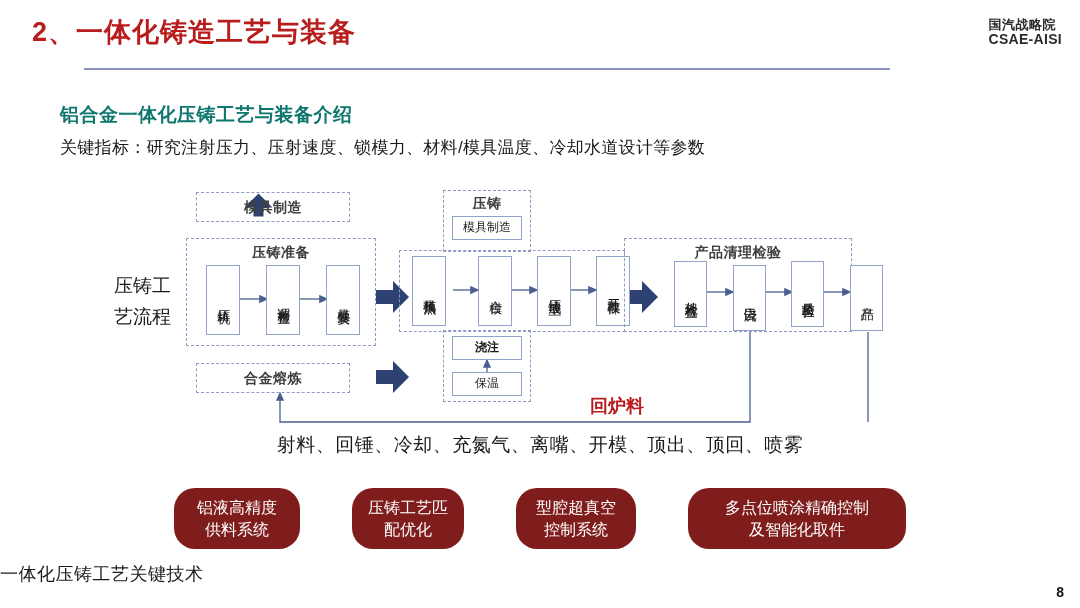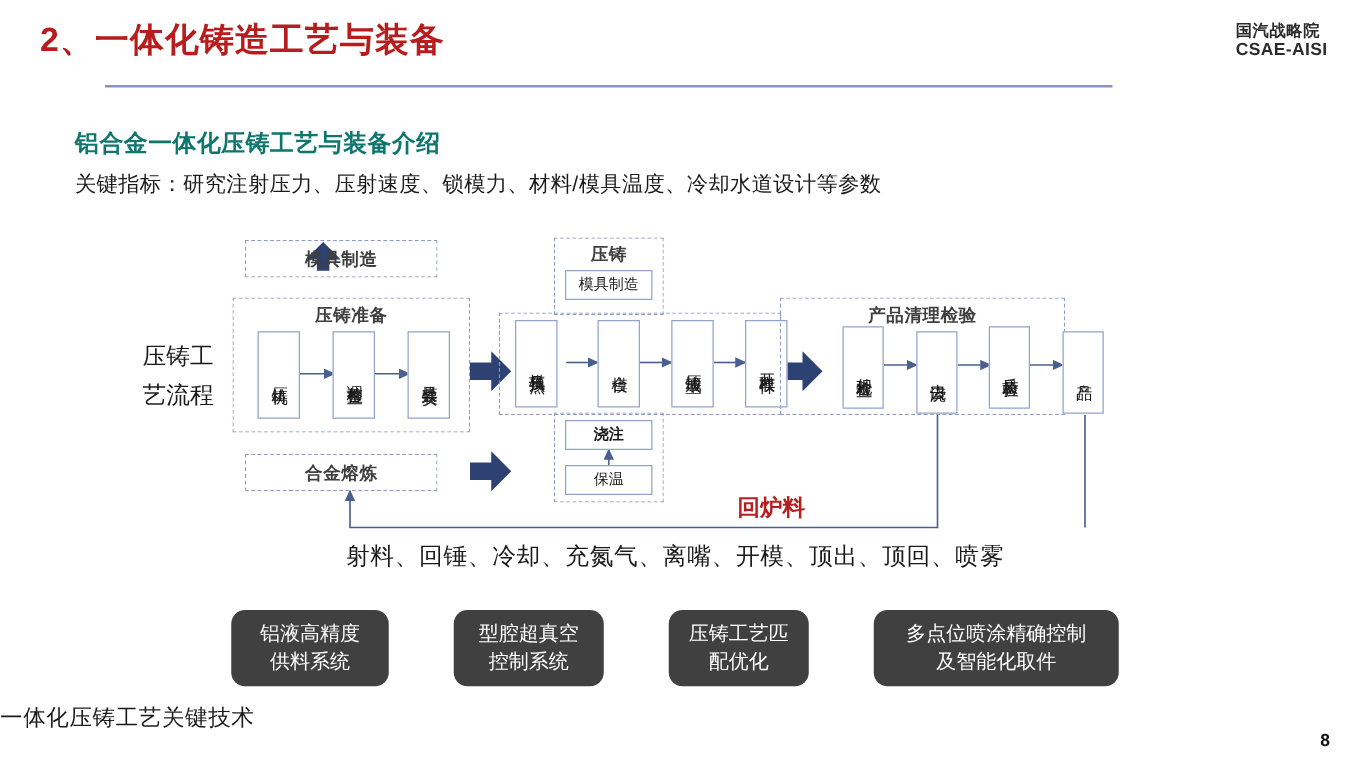--- a/index.html
+++ b/index.html
@@ -100,36 +100,36 @@
     font-size:19px;color:#1a1a1a;letter-spacing:.5px;
   }
 
   
   .pills{
     position:absolute;left:0;top:488px;width:1080px;
     display:flex;justify-content:center;align-items:stretch;
     gap:52px;
   }
   .pill{
-    background:#404040;
+    background:#7f1d1d;
     color:#ffffff;
-    border-radius:11px;
+    border-radius:21px;
     font-size:16px;
     line-height:1.35;
     text-align:center;
     padding:9px 14px;
     display:flex;align-items:center;justify-content:center;
     min-height:36px;
     box-sizing:border-box;
     white-space:pre-line;
   }
   .pill.w1{width:126px;}
   .pill.w2{width:112px;}
   .pill.w3{width:120px;}
-  .pill.w4{width:196px;}
+  .pill.w4{width:218px;}
 
   .caption{
     position:absolute;left:0;top:562px;width:1080px;
     text-align:left;font-size:18px;color:#1a1a1a;
     letter-spacing:.5px;
   }
   .pageno{
     position:absolute;right:16px;bottom:8px;
     font-size:14px;font-weight:bold;color:#111;
   }
@@ -228,23 +228,23 @@
     <div class="sbox" style="left:850px;top:85px;width:33px;height:66px;writing-mode:vertical-rl;text-orientation:upright;letter-spacing:1px;">产品</div>
 
     <div class="recycle-lbl" style="left:590px;top:214px;">回炉料</div>
   </div>
 
   <div class="params">射料、回锤、冷却、充氮气、离嘴、开模、顶出、顶回、喷雾</div>
 
   <div class="pills">
     <div class="pill w1">铝液高精度
 供料系统</div>
+    <div class="pill w2">压铸工艺匹
+配优化</div>
     <div class="pill w3">型腔超真空
 控制系统</div>
-    <div class="pill w2">压铸工艺匹
-配优化</div>
     <div class="pill w4">多点位喷涂精确控制
 及智能化取件</div>
   </div>
 
   <div class="caption">一体化压铸工艺关键技术</div>
   <div class="pageno">8</div>
 </div>
 
 </body></html>

